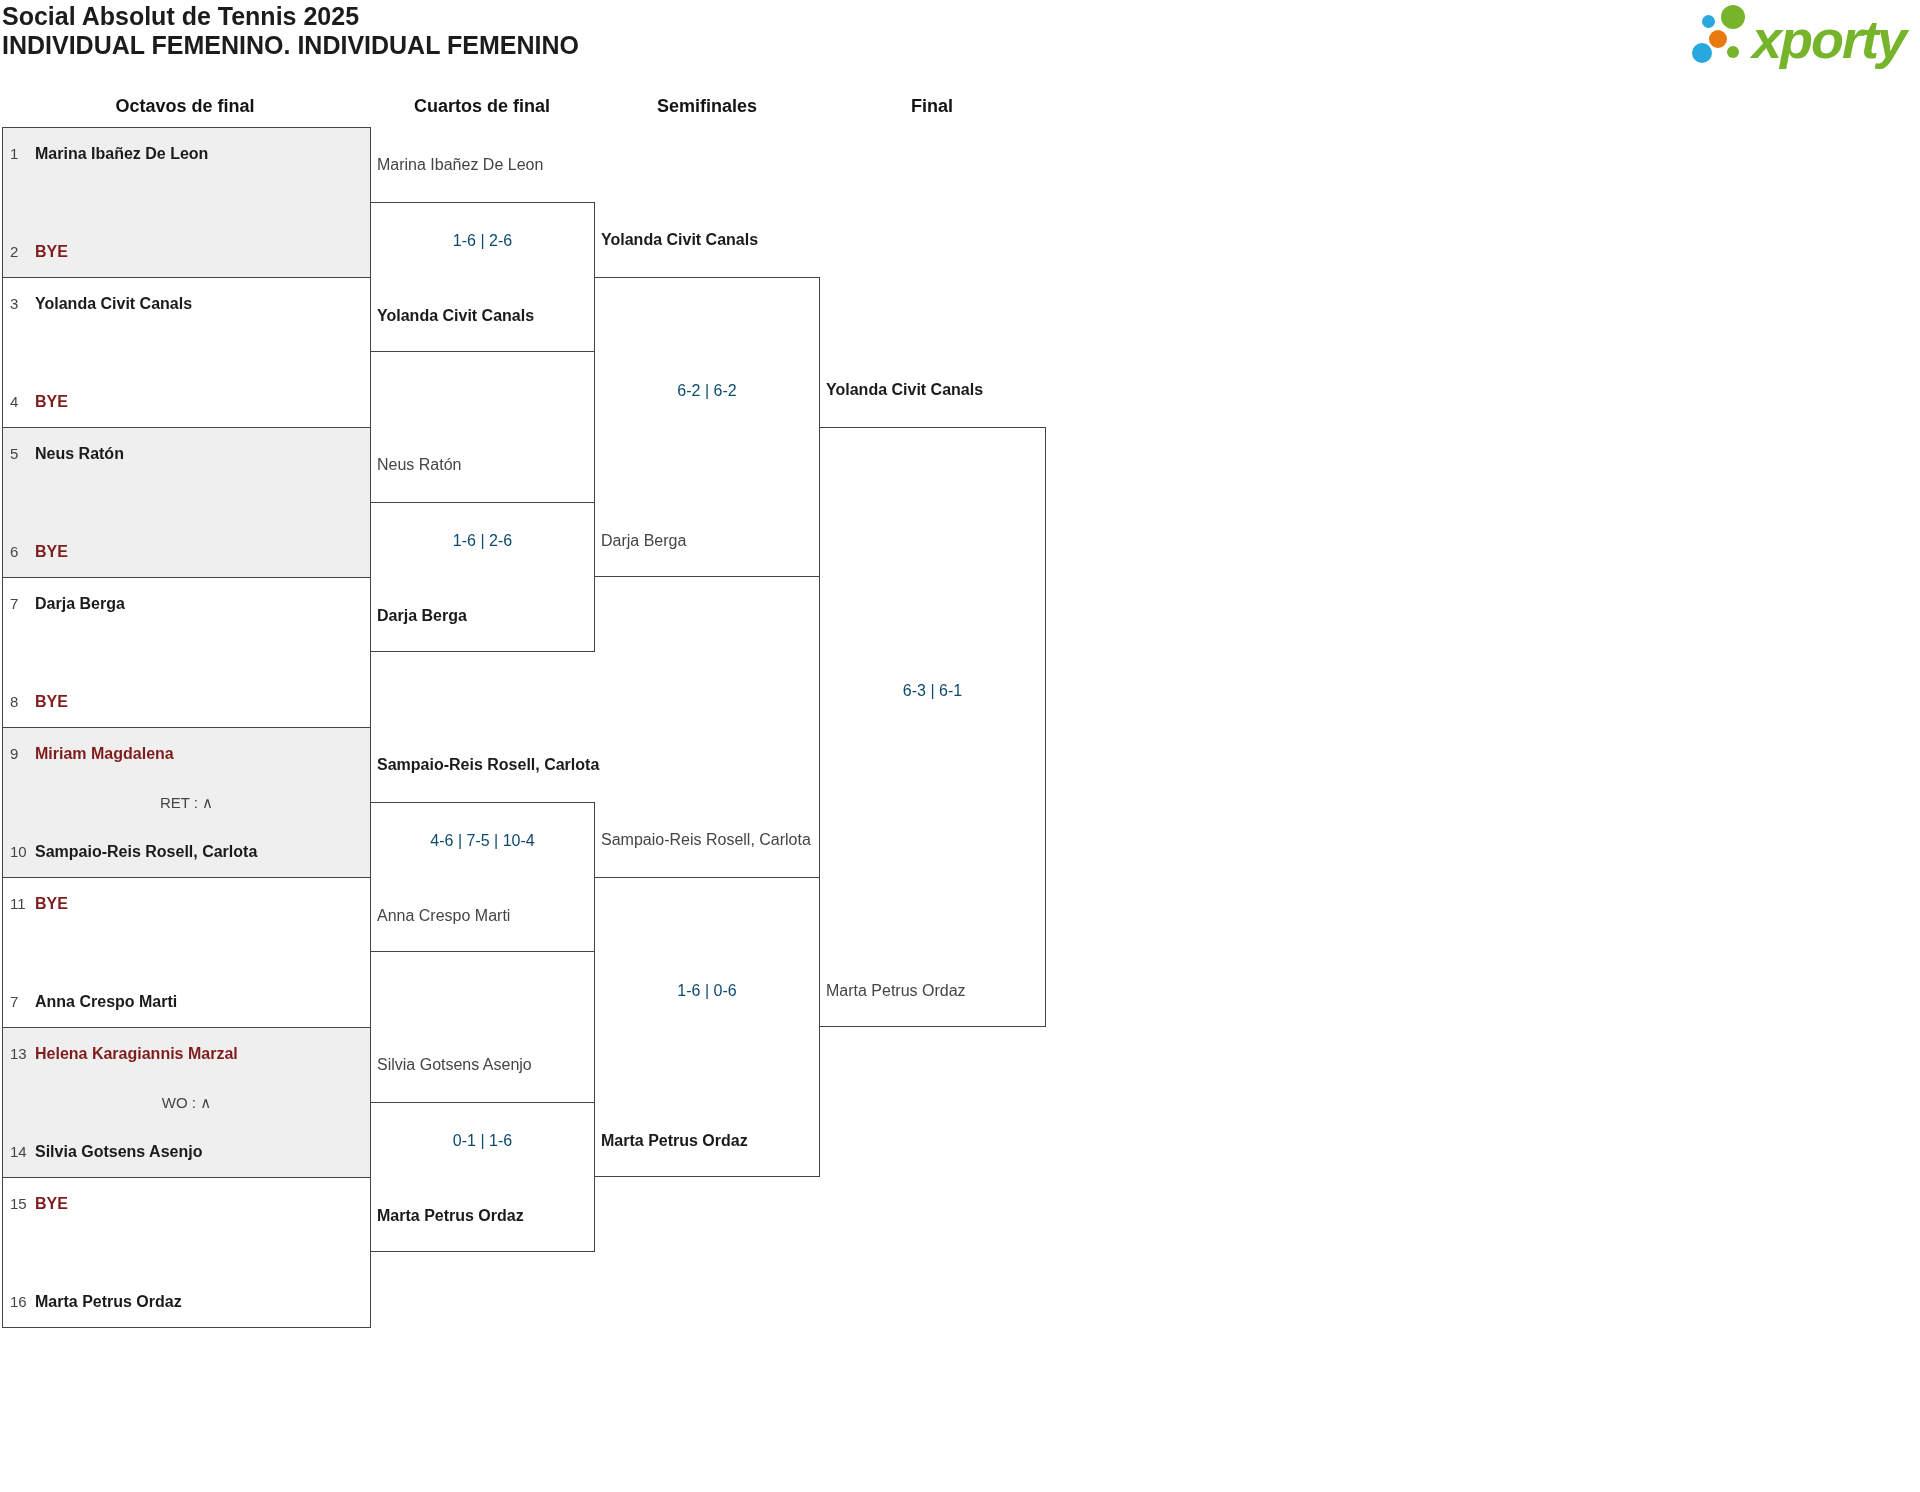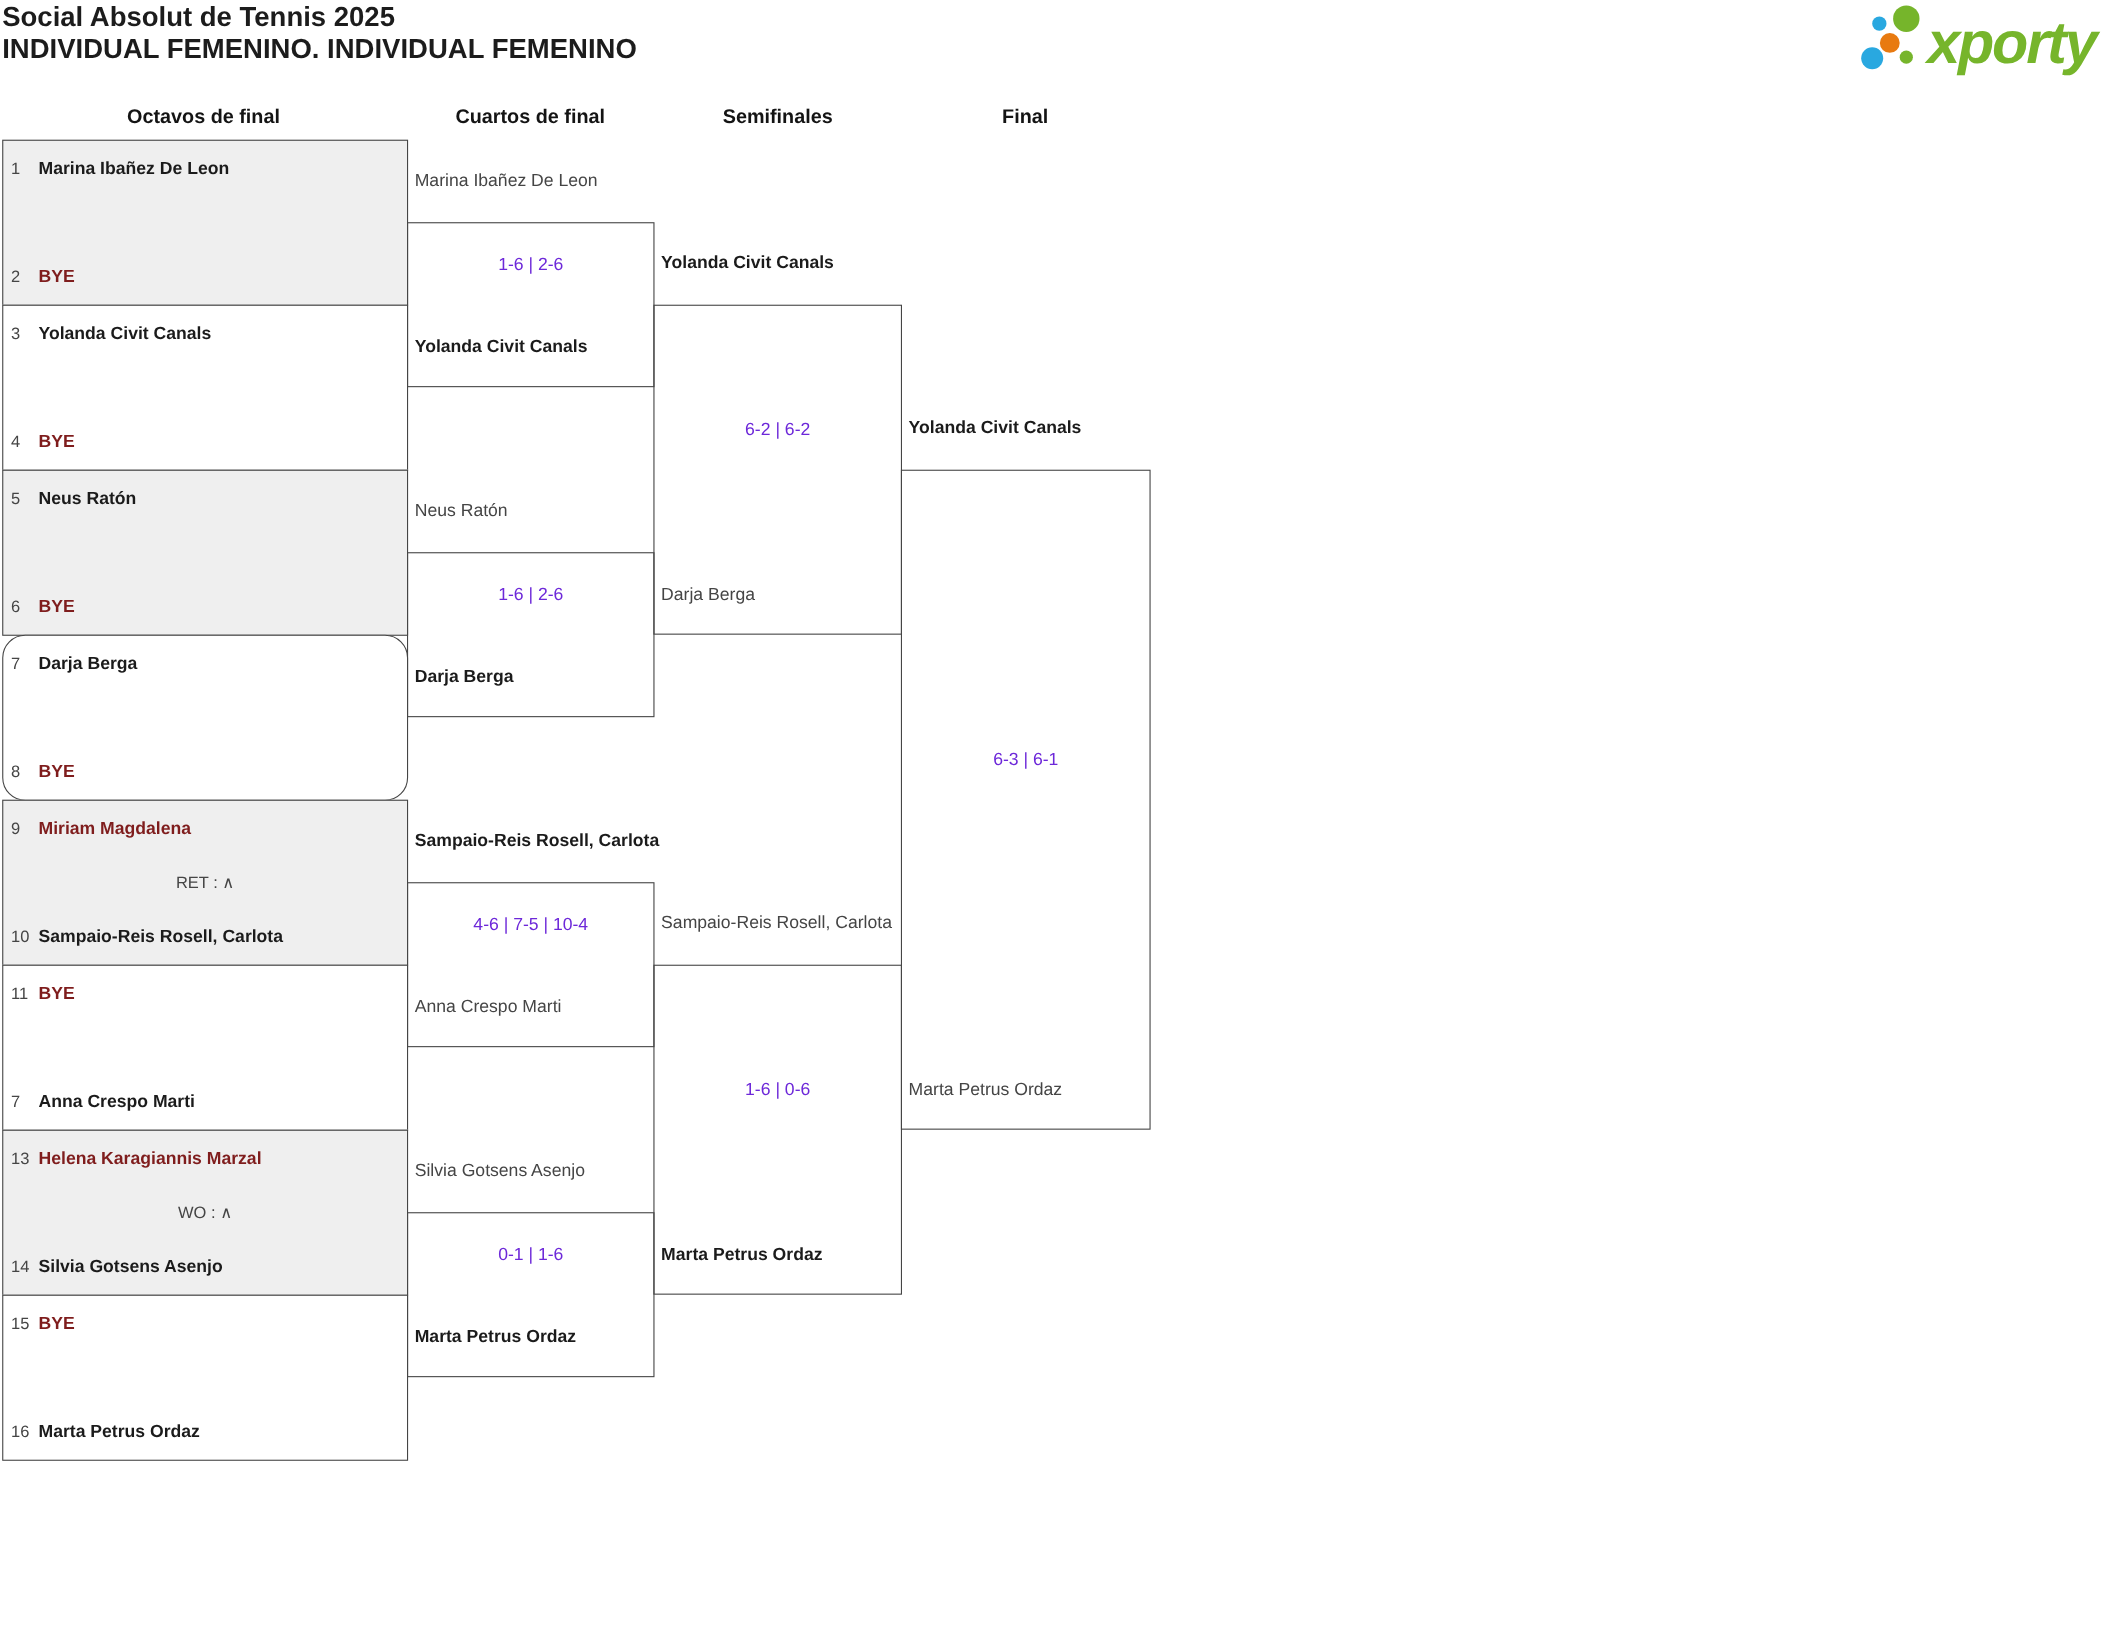--- a/index.html
+++ b/index.html
@@ -23,21 +23,21 @@
 
   
   .round-label{position:absolute;top:96px;height:20px;line-height:20px;
                transform:translateX(-50%);font-size:18px;font-weight:700;color:#141414;white-space:nowrap;}
   #rl0{left:185px;} #rl1{left:482px;} #rl2{left:707px;} #rl3{left:932px;}
 
   
   .obox{position:absolute;left:2px;width:369px;height:151px;border:1px solid #454545;
         background:#ffffff;box-sizing:border-box;}
   .obox.shaded{background:#efefef;}
-  #ob0{top:127px;} #ob1{top:277px;} #ob2{top:427px;} #ob3{top:577px;border-radius:21px;}
+  #ob0{top:127px;} #ob1{top:277px;} #ob2{top:427px;} #ob3{top:577px;}
   #ob4{top:727px;} #ob5{top:877px;} #ob6{top:1027px;} #ob7{top:1177px;}
   .orow{position:absolute;left:7px;right:6px;height:20px;line-height:20px;
         font-size:16px;color:#454545;white-space:nowrap;}
   .orow.top{top:16px;} .orow.bot{bottom:15px;}
   .num{display:inline-block;width:25px;font-size:15px;color:#454545;}
   .pname{color:#7f1d1d;font-weight:bold;}
   .onote{position:absolute;top:65px;left:0;right:0;height:20px;line-height:20px;
          text-align:center;font-size:15px;color:#454545;}
 
   
@@ -47,21 +47,21 @@
   #qf2{left:370px;top:802px;width:225px;height:150px;}
   #qf3{left:370px;top:1102px;width:225px;height:150px;}
   #sf0{left:594px;top:277px;width:226px;height:300px;}
   #sf1{left:594px;top:877px;width:226px;height:300px;}
   #fin{left:819px;top:427px;width:227px;height:600px;}
   .mname{position:absolute;left:6px;height:20px;line-height:20px;font-size:16px;
          color:#454545;white-space:nowrap;}
   .mname.p1{top:-48px;}
   .mname.p2{bottom:25px;}
   .mscore{position:absolute;left:0;right:0;top:calc(50% - 46px);height:20px;line-height:20px;
-          text-align:center;font-size:16px;color:#6d28d9;white-space:nowrap;}
+          text-align:center;font-size:16px;color:#0c4a6e;white-space:nowrap;}
 
   .bold{font-weight:700;color:#1b1b1b;}
 </style>
 </head>
 <body>
 
 <div class="page">
 
   <div class="title-block">
     <div class="title">Social Absolut de Tennis 2025</div>

